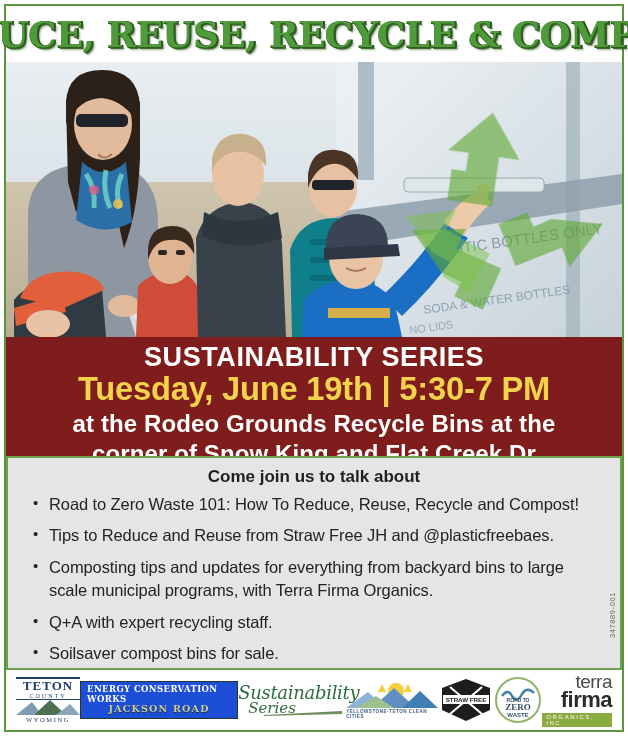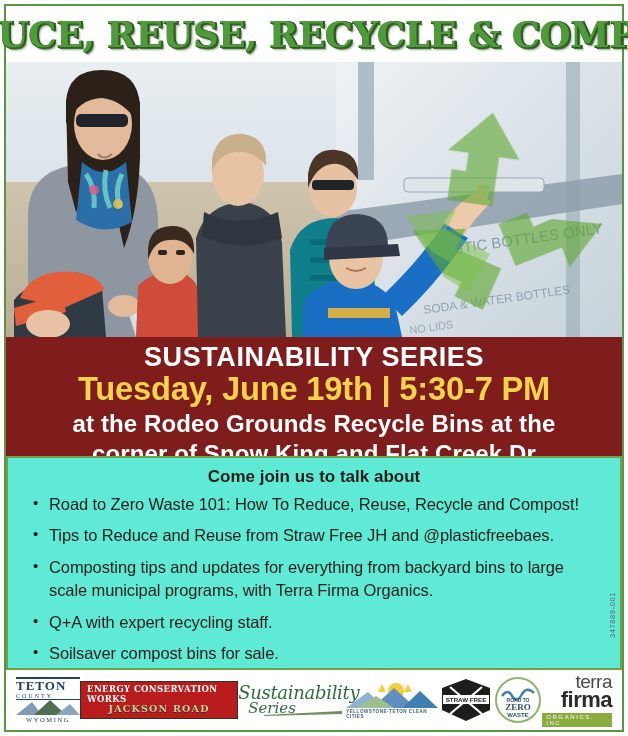--- a/index.html
+++ b/index.html
@@ -39,21 +39,21 @@
         font-size:27px;letter-spacing:.6px;line-height:1.05;}
   .band .date{margin:1px 0 0 0;color:#f3d24c;font-weight:700;
         font-size:33px;letter-spacing:-.2px;line-height:1.05;
         transform:scaleX(.99);}
   .band .loc1,.band .loc2{color:#ffffff;font-weight:700;font-size:24px;
         line-height:1.26;letter-spacing:.1px;}
   .band .loc1{margin-top:2px;}
 
   
   .cream{position:absolute;left:6px;top:456px;width:616px;height:214px;
-         background:#5eead4;border:2px solid #6ea04a;box-sizing:border-box;
+         background:#e5e5e5;border:2px solid #6ea04a;box-sizing:border-box;
          overflow:hidden;}
   .cream-head{text-align:center;font-weight:700;font-size:17px;color:#231f1c;
               margin:9px 0 6px 0;}
   ul.bullets{list-style:none;margin:3px;padding:0 26px 0 22px;}
   ul.bullets li{position:relative;padding-left:16px;
       font-size:16.5px;color:#262220;line-height:1.42;margin-bottom:8px;
       letter-spacing:-.1px;}
   ul.bullets li:before{content:"\2022";position:absolute;left:0;top:-1px;
       font-size:15px;color:#262220;}
 
@@ -64,31 +64,31 @@
 
   
   .footer{position:absolute;left:6px;top:670px;width:616px;height:60px;
           background:#ffffff;display:flex;align-items:center;
           justify-content:space-between;padding:0 10px;box-sizing:border-box;}
   .logo{display:flex;align-items:center;justify-content:center;}
 
   
   .lg-teton{flex-direction:column;width:72px;}
   .lg-teton .tc-top{border-top:2px solid #1f3f6b;border-bottom:1px solid #1f3f6b;
-      width:64px;}
+      width:64px;text-align:center;}
   .lg-teton .tc-name{font-family:"Liberation Serif",serif;font-size:13px;
       font-weight:700;color:#1f3f6b;letter-spacing:1px;line-height:1.1;}
   .lg-teton .tc-sub{font-family:"Liberation Serif",serif;font-size:6px;
       color:#1f3f6b;letter-spacing:2px;}
   .lg-teton .tc-wy{font-family:"Liberation Serif",serif;font-size:6.5px;
       color:#1f3f6b;letter-spacing:1.6px;margin-top:1px;}
   .tc-mtn{width:64px;height:15px;}
 
   
-  .lg-ecw{flex-direction:column;background:#b91c1c;border:1px solid #2c3424;
+  .lg-ecw{flex-direction:column;background:#1d4ed8;border:1px solid #2c3424;
       padding:3px 6px;}
   .lg-ecw .e1{font-family:"DejaVu Serif",serif;font-weight:700;font-size:8.5px;
       color:#ffffff;letter-spacing:.4px;line-height:1.1;}
   .lg-ecw .e2{font-family:"DejaVu Serif",serif;font-weight:700;font-size:9.5px;
       color:#c3cf9c;letter-spacing:1.2px;line-height:1.1;
       text-shadow:0 1px 0 #2c3424;}
 
   
   .lg-ss{flex-direction:column;align-items:flex-start;width:108px;}
   .lg-ss .s1{font-family:"DejaVu Serif",serif;font-style:italic;font-size:18px;

